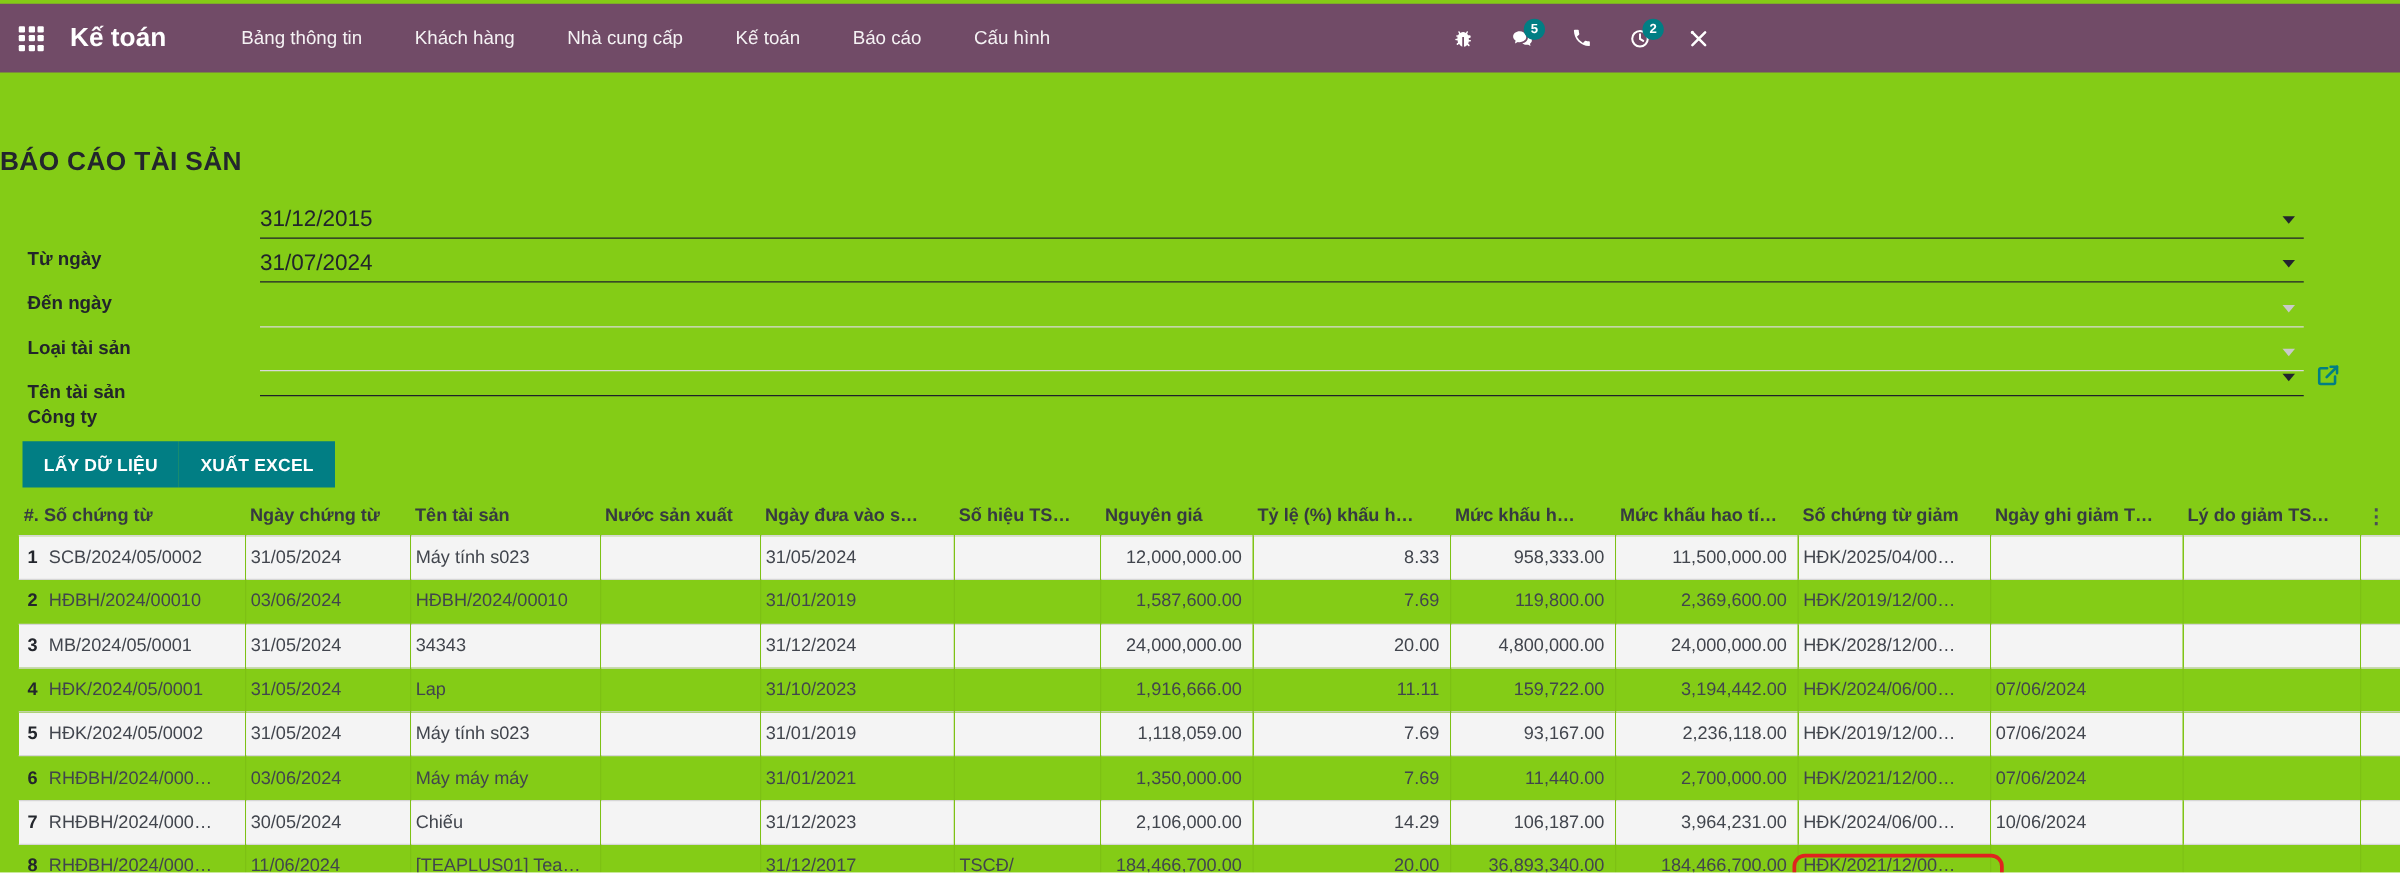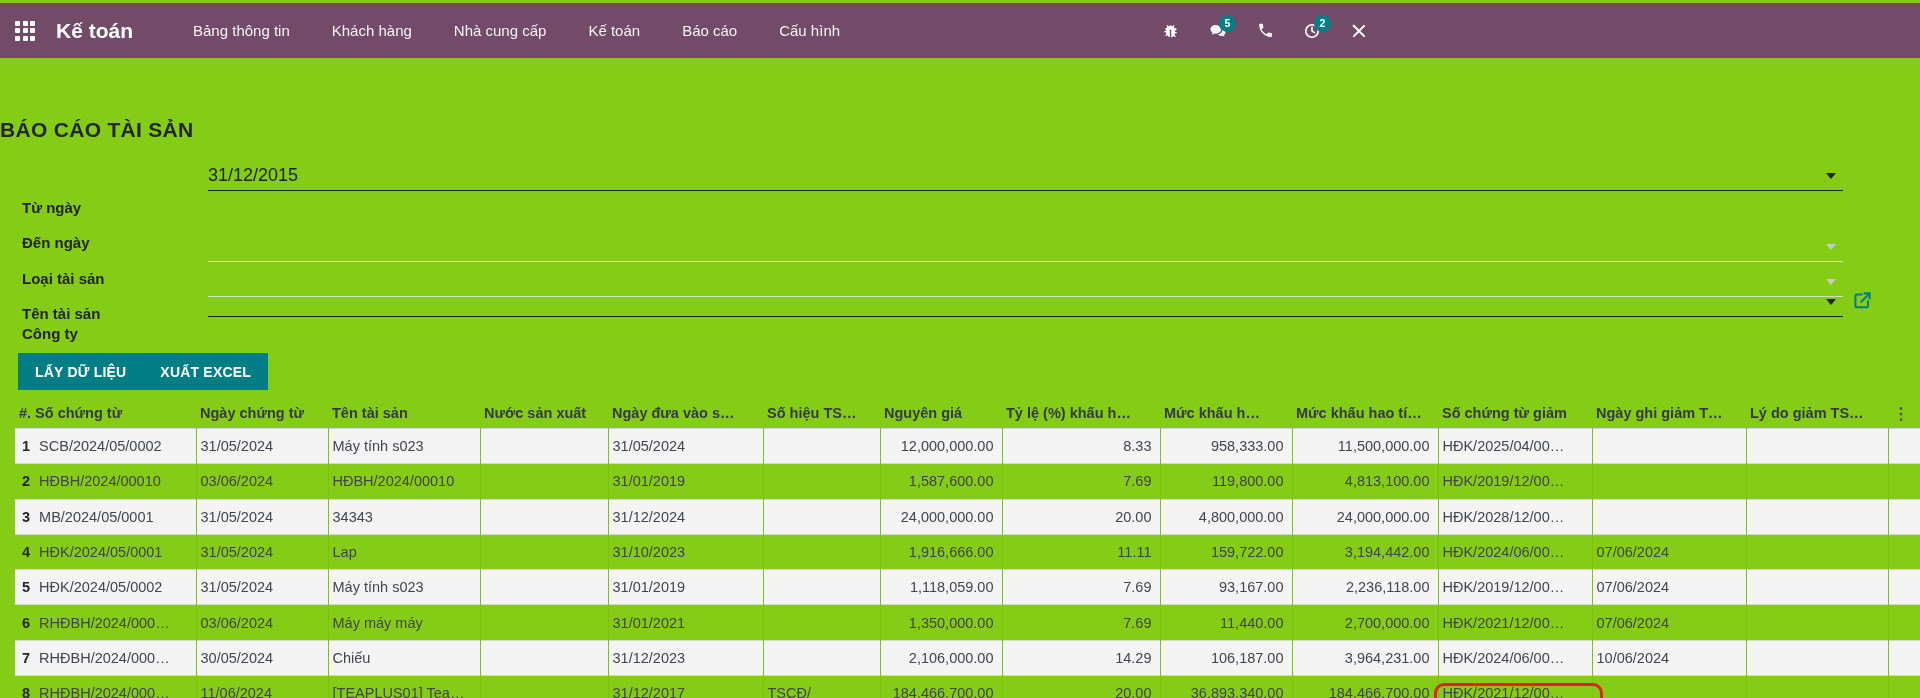--- a/index.html
+++ b/index.html
@@ -130,20 +130,24 @@
   <div id="filters">
       <div class="filter-row" style="top: 162px;">
         <span class="filter-label">Từ ngày</span>
         <div class="filter-field filled">
           <span class="filter-value">31/12/2015</span>
           <span class="caret"></span>
         </div>
       </div>
       <div class="filter-row" style="top: 197.3px;">
         <span class="filter-label">Đến ngày</span>
+        <div class="filter-field filled">
+          <span class="filter-value">31/07/2024</span>
+          <span class="caret"></span>
+        </div>
       </div>
       <div class="filter-row" style="top: 232.6px;">
         <span class="filter-label">Loại tài sản</span>
         <div class="filter-field empty">
           <span class="filter-value"></span>
           <span class="caret"></span>
         </div>
       </div>
       <div class="filter-row" style="top: 267.9px;">
         <span class="filter-label">Tên tài sản</span>
@@ -228,21 +232,21 @@
         <tr>
           <td class="first"><span class="no">2</span><span>HĐBH/2024/00010</span></td>
           <td>03/06/2024</td>
           <td>HĐBH/2024/00010</td>
           <td></td>
           <td>31/01/2019</td>
           <td></td>
           <td class="num">1,587,600.00</td>
           <td class="num">7.69</td>
           <td class="num">119,800.00</td>
-          <td class="num">4,813,100.00</td>
+          <td class="num">2,369,600.00</td>
           <td>HĐK/2019/12/00…</td>
           <td></td>
           <td></td>
           <td></td>
         </tr>
         <tr>
           <td class="first"><span class="no">3</span><span>MB/2024/05/0001</span></td>
           <td>31/05/2024</td>
           <td>34343</td>
           <td></td>

